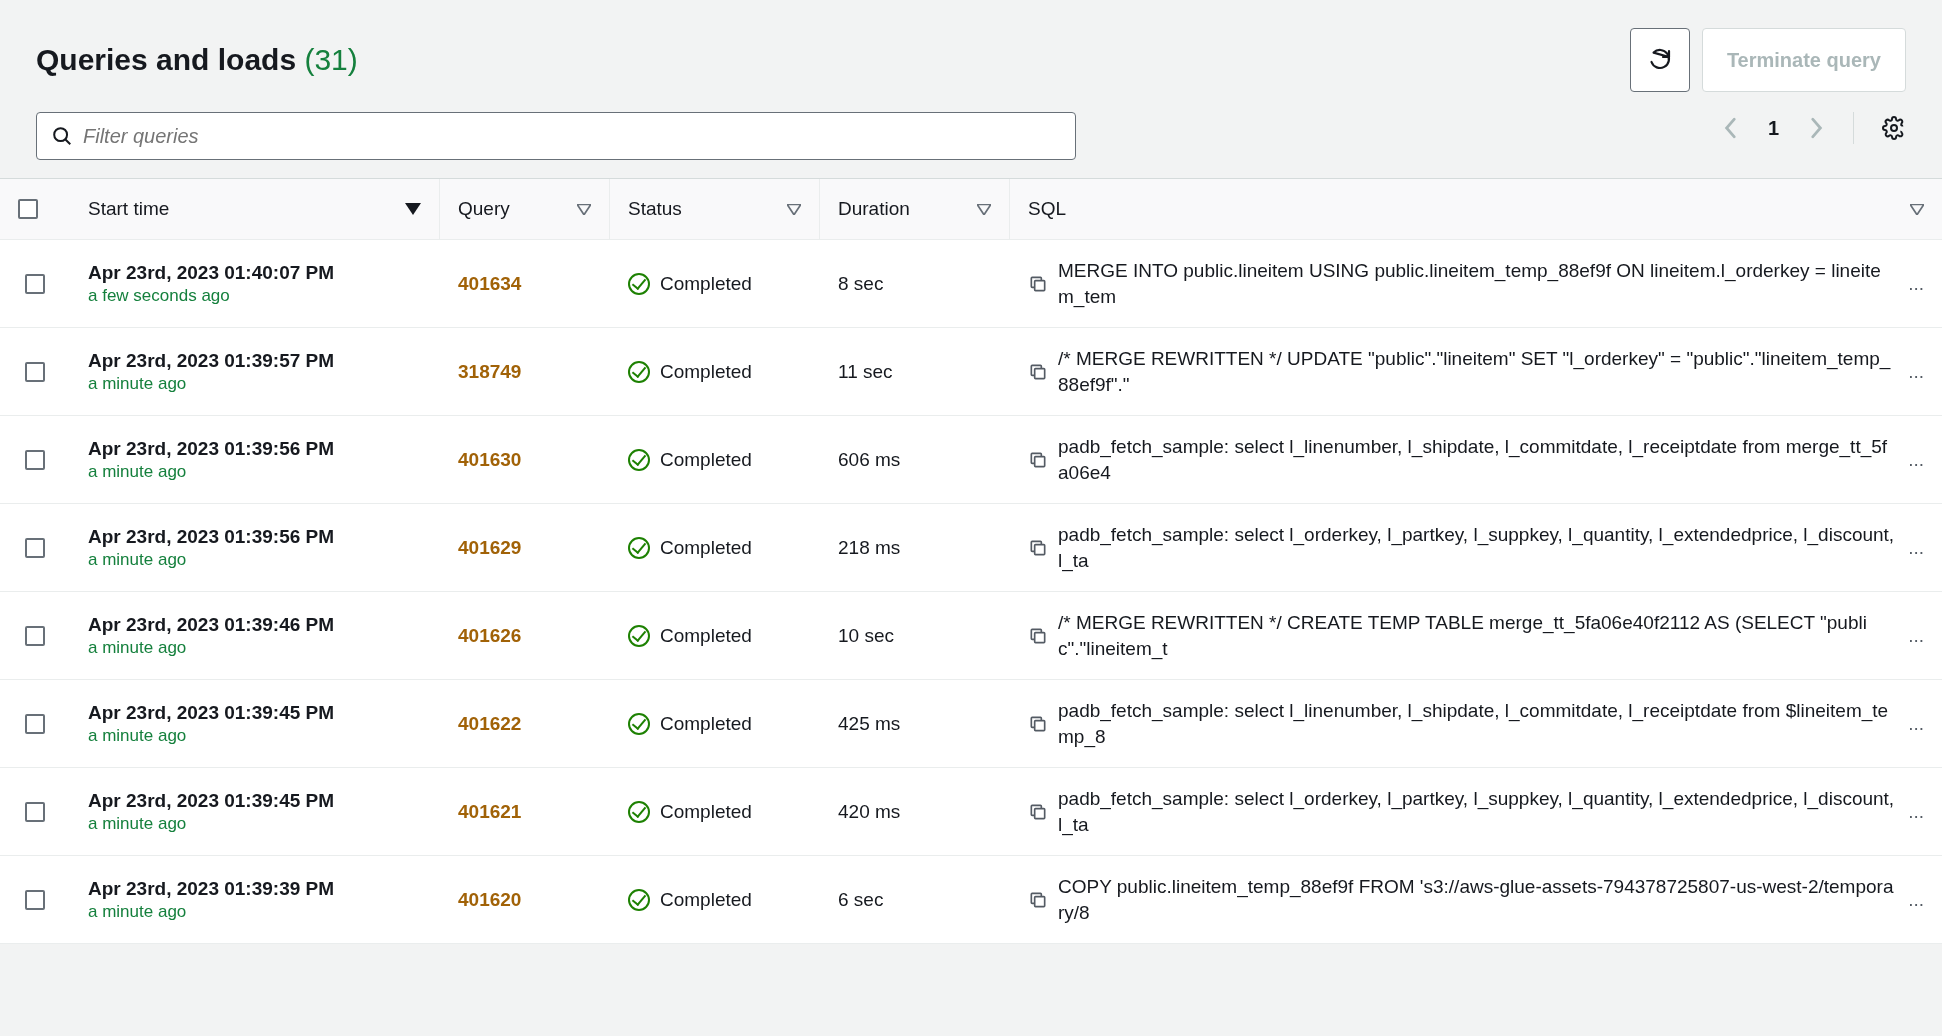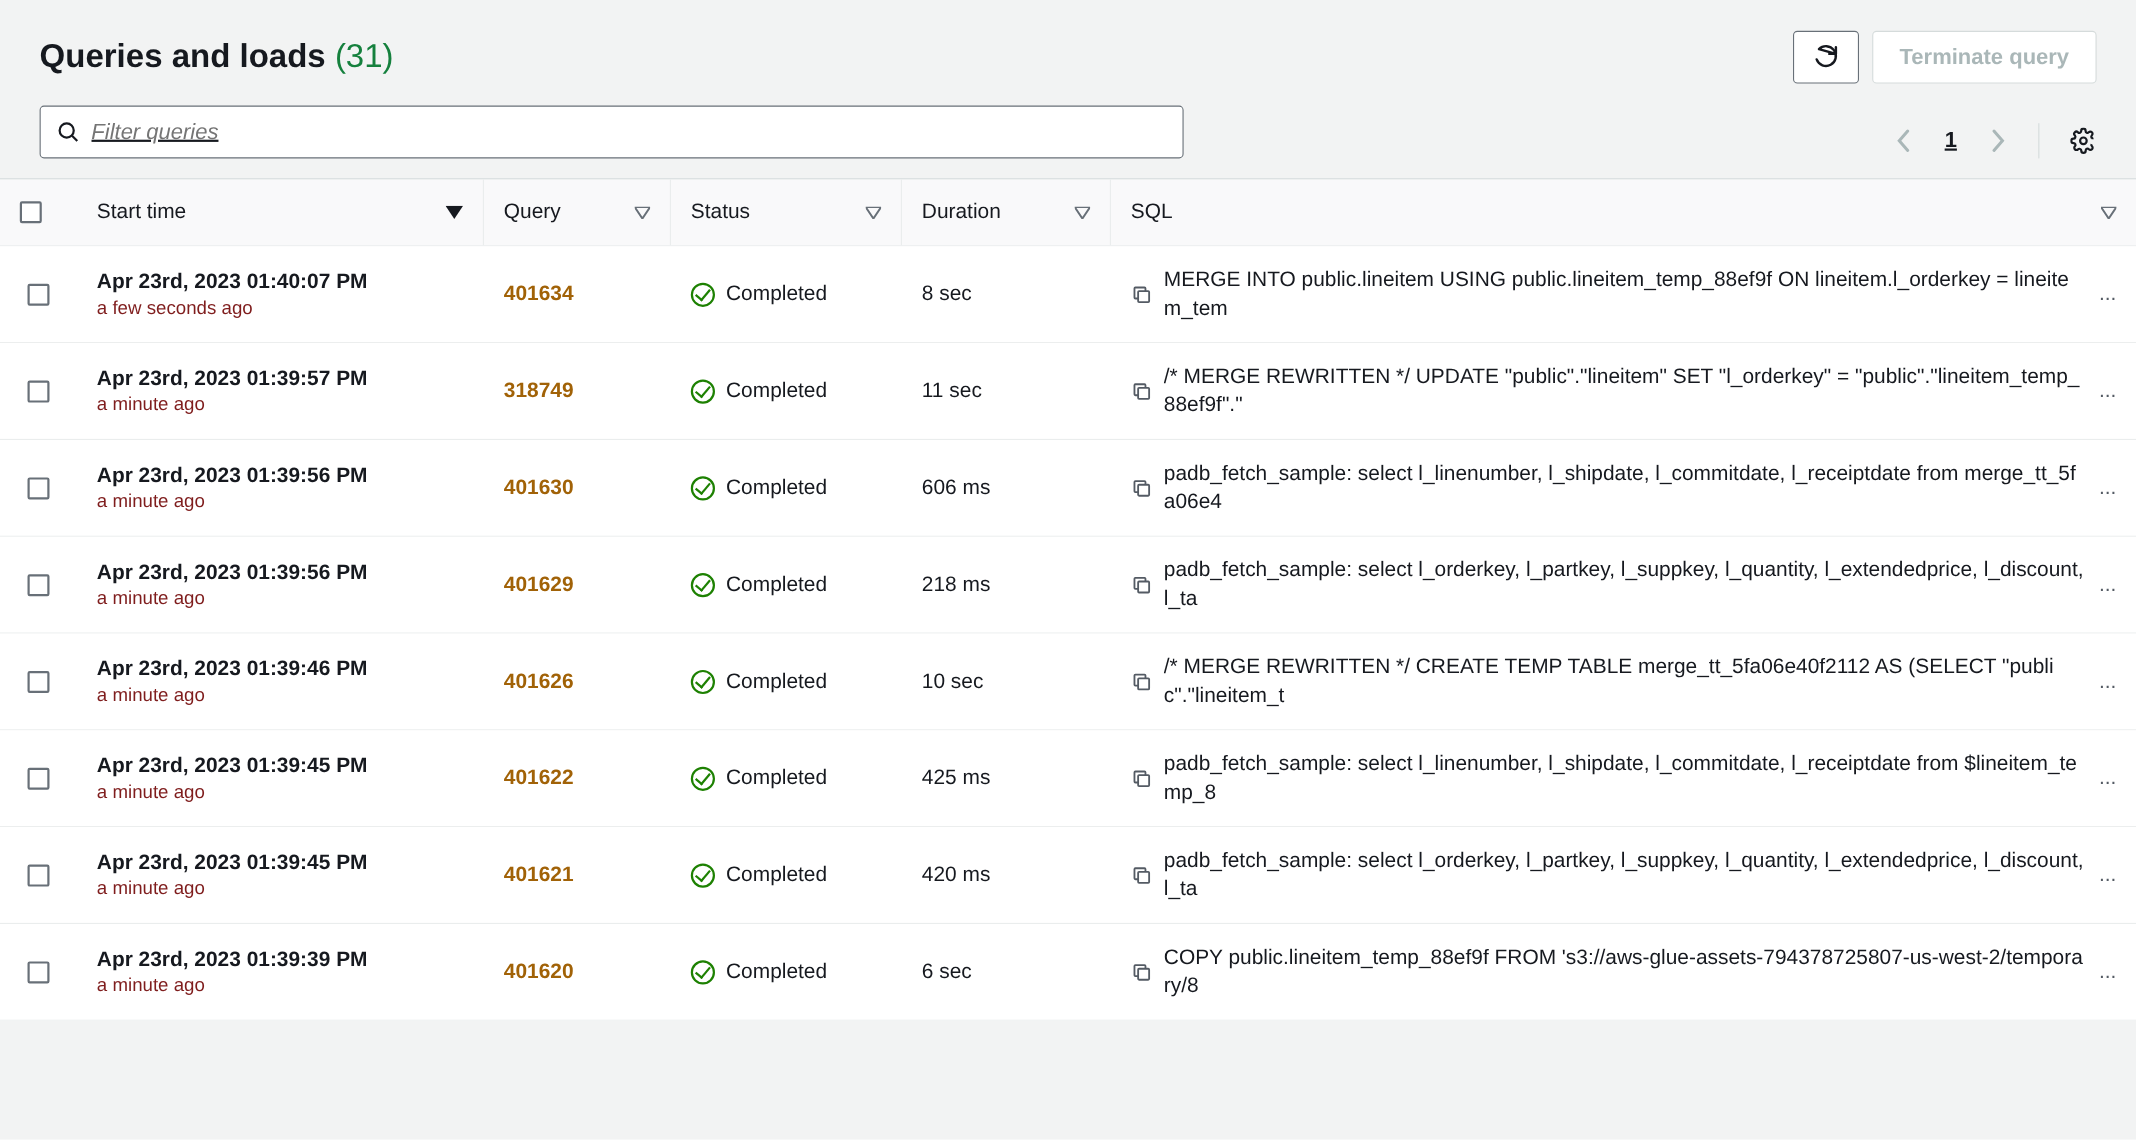--- a/index.html
+++ b/index.html
@@ -27,34 +27,33 @@
   }
   .header-actions { display: flex; gap: 12px; }
   .btn {
     border: 1px solid #687078;
     background: #fff;
     border-radius: 4px;
     padding: 8px 24px;
     font-size: 20px;
     font-weight: 700;
     cursor: pointer;
-    height: 48px;
+    height: 64px;
     display: inline-flex;
     align-items: center;
     justify-content: center;
   }
   .btn.icon-only { padding: 8px 14px; width: 60px; }
   .btn.disabled { color: #aab7b8; border-color: #d5dbdb; cursor: not-allowed; }
   .toolbar {
     padding: 0 36px 18px 36px;
     display: flex;
-    align-items: flex-end;
+    align-items: flex-start;
     justify-content: space-between;
     gap: 40px;
-    text-decoration: underline;
   }
   .search-wrap {
     flex: 1;
     max-width: 1040px;
     display: flex;
     align-items: center;
     border: 1px solid #687078;
     border-radius: 4px;
     background: #fff;
     height: 48px;
@@ -115,21 +114,21 @@
   }
   .td { font-size: 19px; display: flex; align-items: center; }
   .checkbox {
     width: 20px; height: 20px;
     border: 2px solid #687078;
     border-radius: 2px;
     background: #fff;
     cursor: pointer;
   }
   .start-main { font-weight: 700; }
-  .start-sub { font-size: 17px; color: #7f1d1d; margin-top: 2px; }
+  .start-sub { font-size: 17px; color: #15803d; margin-top: 2px; }
   .query-link { color: #a16207; font-weight: 700; cursor: pointer; }
   .status-wrap { display: flex; align-items: center; gap: 10px; }
   .check-circle {
     width: 22px; height: 22px; border: 2.5px solid #1d8102; border-radius: 50%;
     display: inline-flex; align-items: center; justify-content: center;
     position: relative;
   }
   .check-circle::after {
     content: ""; width: 6px; height: 11px;
     border-right: 2.5px solid #1d8102; border-bottom: 2.5px solid #1d8102;

